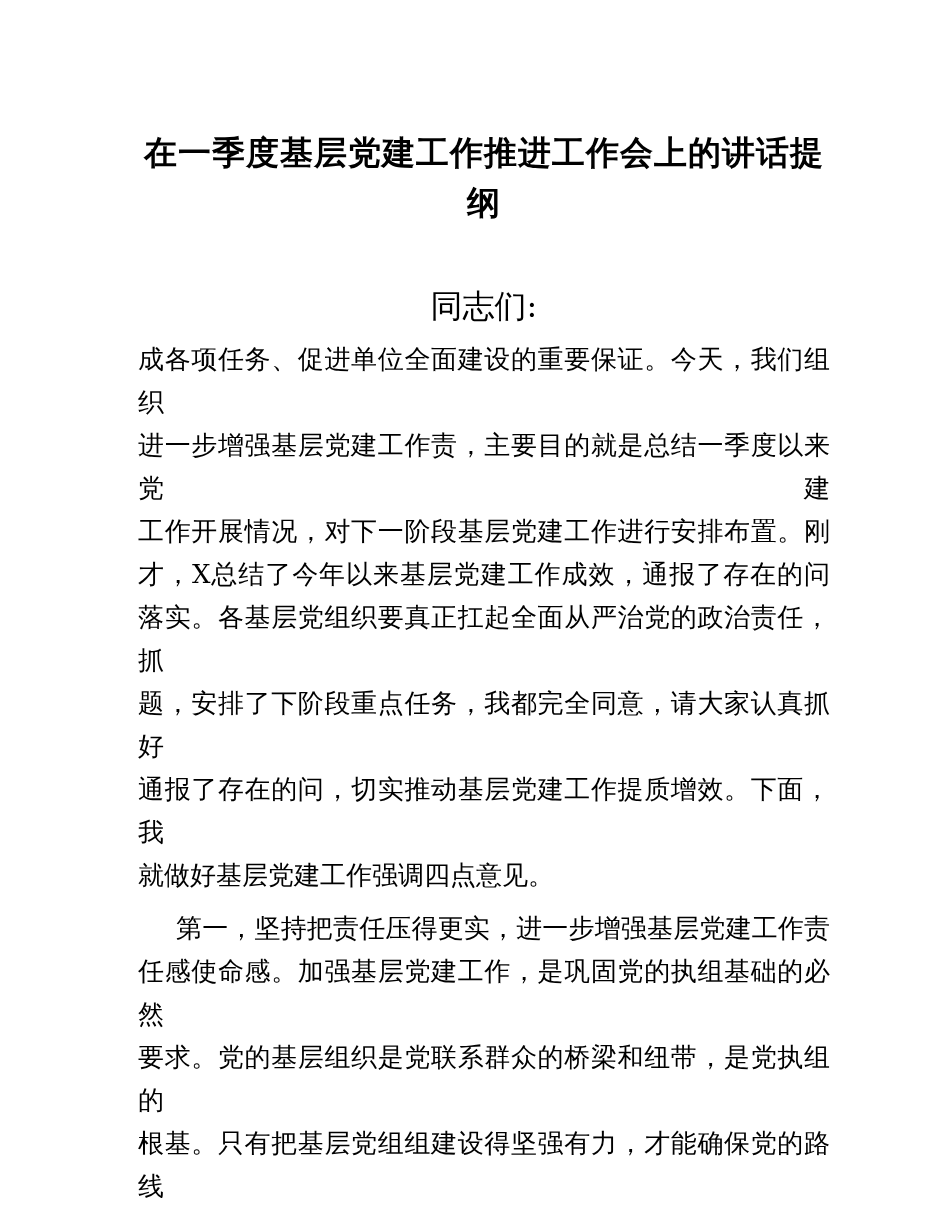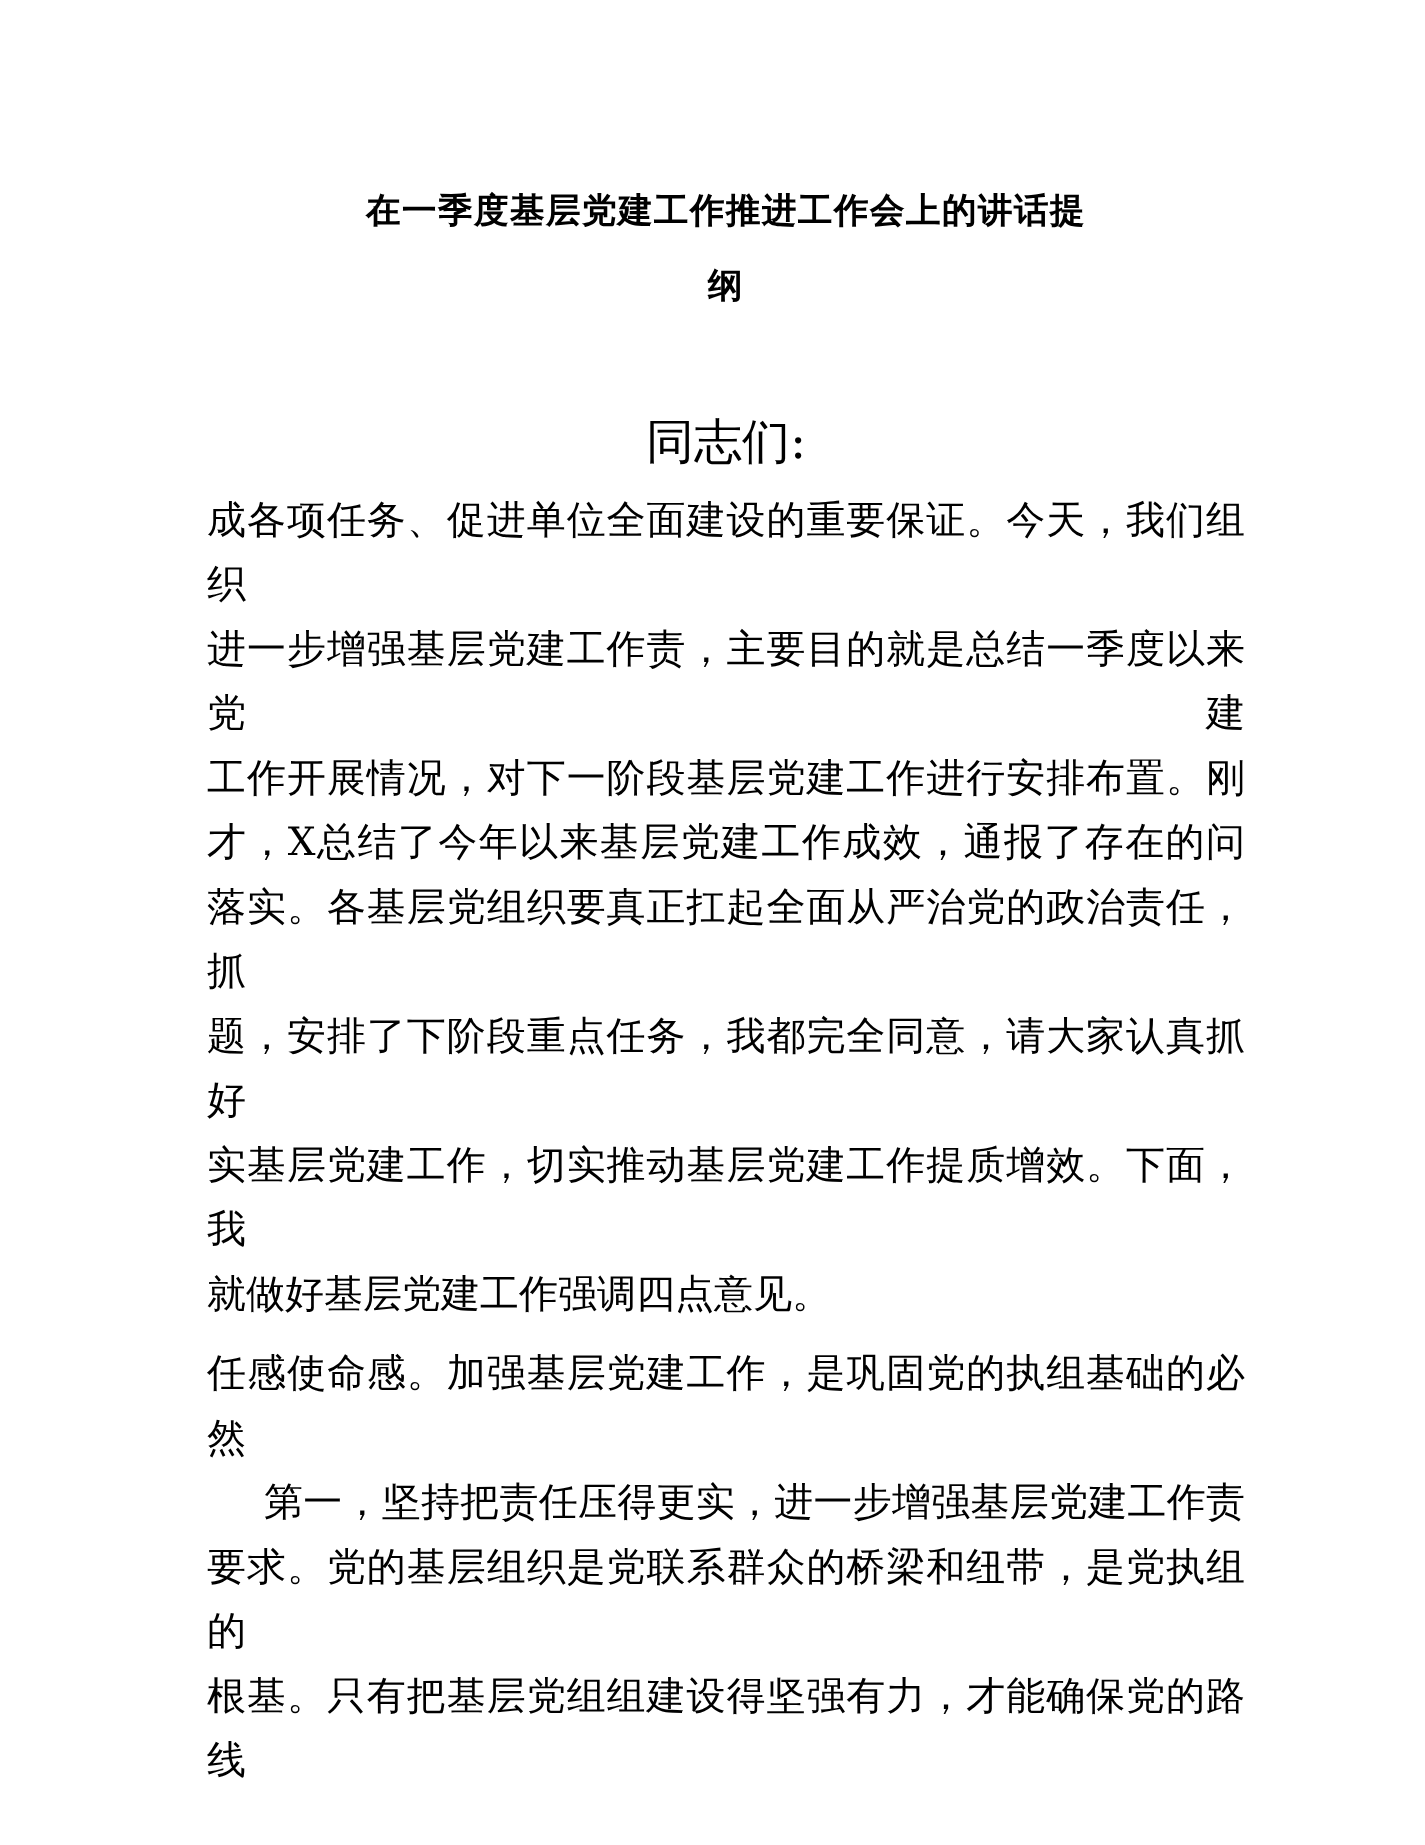--- a/index.html
+++ b/index.html
@@ -17,25 +17,25 @@
   .page {
     box-sizing: border-box;
     width: 950px;
     height: 1230px;
     background: #ffffff;
     padding: 112px 120px 0 138px;
   }
   .doc-title {
     font-family: "DejaVu Sans", sans-serif;
     font-weight: 700;
-    font-size: 23px;
+    font-size: 33px;
     line-height: 50px;
     text-align: center;
     color: #000000;
-    margin: 4px 0 57px 0;
+    margin: 16px 0 57px 0;
     letter-spacing: 1px;
   }
   .salutation {
     font-size: 32px;
     line-height: 43px;
     margin: 0 0 10px 0;
     text-align: center;
   }
   .paragraph {
     margin: 0 0 10px 0;
@@ -67,25 +67,25 @@
 
   <div class="salutation">同志们:</div>
 
   <div class="paragraph">
     <div class="jline">成各项任务、促进单位全面建设的重要保证。今天，我们组织</div>
     <div class="jline">进一步增强基层党建工作责，主要目的就是总结一季度以来党建</div>
     <div class="jline">工作开展情况，对下一阶段基层党建工作进行安排布置。刚</div>
     <div class="jline">才，X总结了今年以来基层党建工作成效，通报了存在的问</div>
     <div class="jline">落实。各基层党组织要真正扛起全面从严治党的政治责任，抓</div>
     <div class="jline">题，安排了下阶段重点任务，我都完全同意，请大家认真抓好</div>
-    <div class="jline">实基层党建工作，切实推动基层党建工作提质增效。下面，我</div>
+    <div class="jline">通报了存在的问，切实推动基层党建工作提质增效。下面，我</div>
     <div class="jline para-end">就做好基层党建工作强调四点意见。</div>
   </div>
 
   <div class="paragraph">
+    <div class="jline first">第一，坚持把责任压得更实，进一步增强基层党建工作责</div>
     <div class="jline">任感使命感。加强基层党建工作，是巩固党的执组基础的必然</div>
-    <div class="jline first">第一，坚持把责任压得更实，进一步增强基层党建工作责</div>
     <div class="jline">要求。党的基层组织是党联系群众的桥梁和纽带，是党执组的</div>
     <div class="jline">根基。只有把基层党组组建设得坚强有力，才能确保党的路线</div>
 
   </div>
 
 </div>
 
 </body></html>

